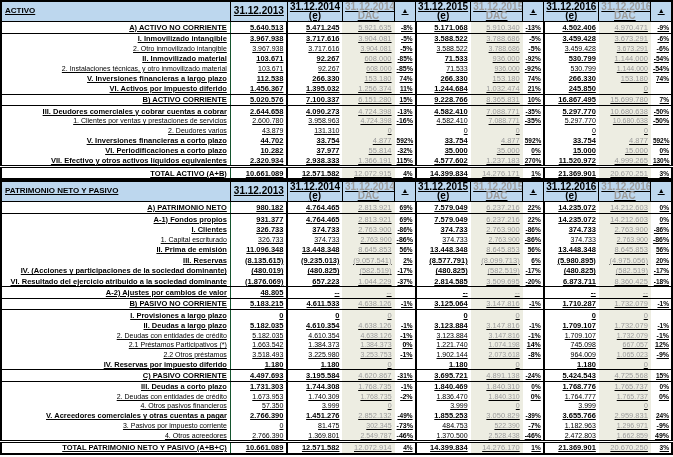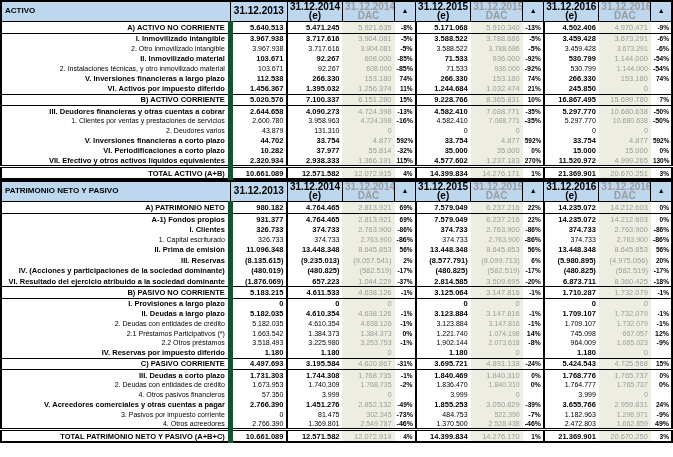--- a/index.html
+++ b/index.html
@@ -3,21 +3,21 @@
 <meta charset="utf-8">
 <style>
   * { box-sizing: border-box; }
   html, body {
     margin: 0; padding: 0;
     width: 673px; height: 457px;
     background: #ffffff;
     font-family: "Liberation Sans", sans-serif;
     overflow: hidden;
   }
-  .sheet { width: 673px; }
+  .sheet { width: 673px; text-decoration: underline; }
   table.bs {
     border-collapse: collapse;
     table-layout: fixed;
     width: 673px;
     border: 2px solid #000;
   }
   .second-table { }
   .bs td {
     font-size: 7.5px;
     line-height: 9px;
@@ -37,21 +37,21 @@
     font-weight: bold;
     font-size: 10px;
     line-height: 8.5px;
     height: 20.5px;
     padding: 1px 2px;
   }
   .bs thead td.lblh { text-align: left; font-size: 8px; padding-left: 3px; }
   .bs thead td.hdac { color: #9C9C9C; }
   .bs thead td.hdelta { font-size: 7px; }
   
-  .c2013 { border-left: 5px solid #14532d; }
+  .c2013 { border-left: 1px solid #14532d; }
   .ce    { border-left: 2px solid #000; }
   
   td.cdac { background: #EDEDE2; color: #9C9C9C; font-weight: normal !important; }
   td.cdelta {
     font-size: 6.5px;
     font-weight: bold;
     text-align: right;
     padding-right: 2px;
   }
   tr.section td { font-weight: bold; height: 11.5px; }
@@ -217,21 +217,21 @@
             <td class="cdac num">6.151.280</td>
             <td class="cdelta">15%</td>
             <td class="ce num">9.228.766</td>
             <td class="cdac num">8.365.831</td>
             <td class="cdelta">10%</td>
             <td class="ce num">16.867.495</td>
             <td class="cdac num">15.699.780</td>
             <td class="cdelta">7%</td>
           </tr>
           <tr class="main">
-            <td class="lbl">III. Deudores financieras y otras cuentas a cobrar</td>
+            <td class="lbl">III. Deudores comerciales y cobrar cuentas a cobrar</td>
             <td class="c2013 num">2.644.658</td>
             <td class="ce num">4.090.273</td>
             <td class="cdac num">4.724.398</td>
             <td class="cdelta">-13%</td>
             <td class="ce num">4.582.410</td>
             <td class="cdac num">7.088.771</td>
             <td class="cdelta">-35%</td>
             <td class="ce num">5.297.770</td>
             <td class="cdac num">10.680.638</td>
             <td class="cdelta">-50%</td>
@@ -464,20 +464,33 @@
             <td class="cdac num">1.044.229</td>
             <td class="cdelta">-37%</td>
             <td class="ce num">2.814.585</td>
             <td class="cdac num">3.509.695</td>
             <td class="cdelta">-20%</td>
             <td class="ce num">6.873.711</td>
             <td class="cdac num">8.360.425</td>
             <td class="cdelta">-18%</td>
           </tr>
           <tr class="section bb">
+            <td class="lbl">A-2) Ajustes por cambios de valor</td>
+            <td class="c2013 num">48.805</td>
+            <td class="ce num">--</td>
+            <td class="cdac num">--</td>
+            <td class="cdelta"></td>
+            <td class="ce num">--</td>
+            <td class="cdac num">--</td>
+            <td class="cdelta"></td>
+            <td class="ce num">--</td>
+            <td class="cdac num">--</td>
+            <td class="cdelta"></td>
+          </tr>
+          <tr class="section bb">
             <td class="lbl">B) PASIVO NO CORRIENTE</td>
             <td class="c2013 num">5.183.215</td>
             <td class="ce num">4.611.533</td>
             <td class="cdac num">4.638.126</td>
             <td class="cdelta">-1%</td>
             <td class="ce num">3.125.064</td>
             <td class="cdac num">3.147.816</td>
             <td class="cdelta">-1%</td>
             <td class="ce num">1.710.287</td>
             <td class="cdac num">1.732.079</td>

